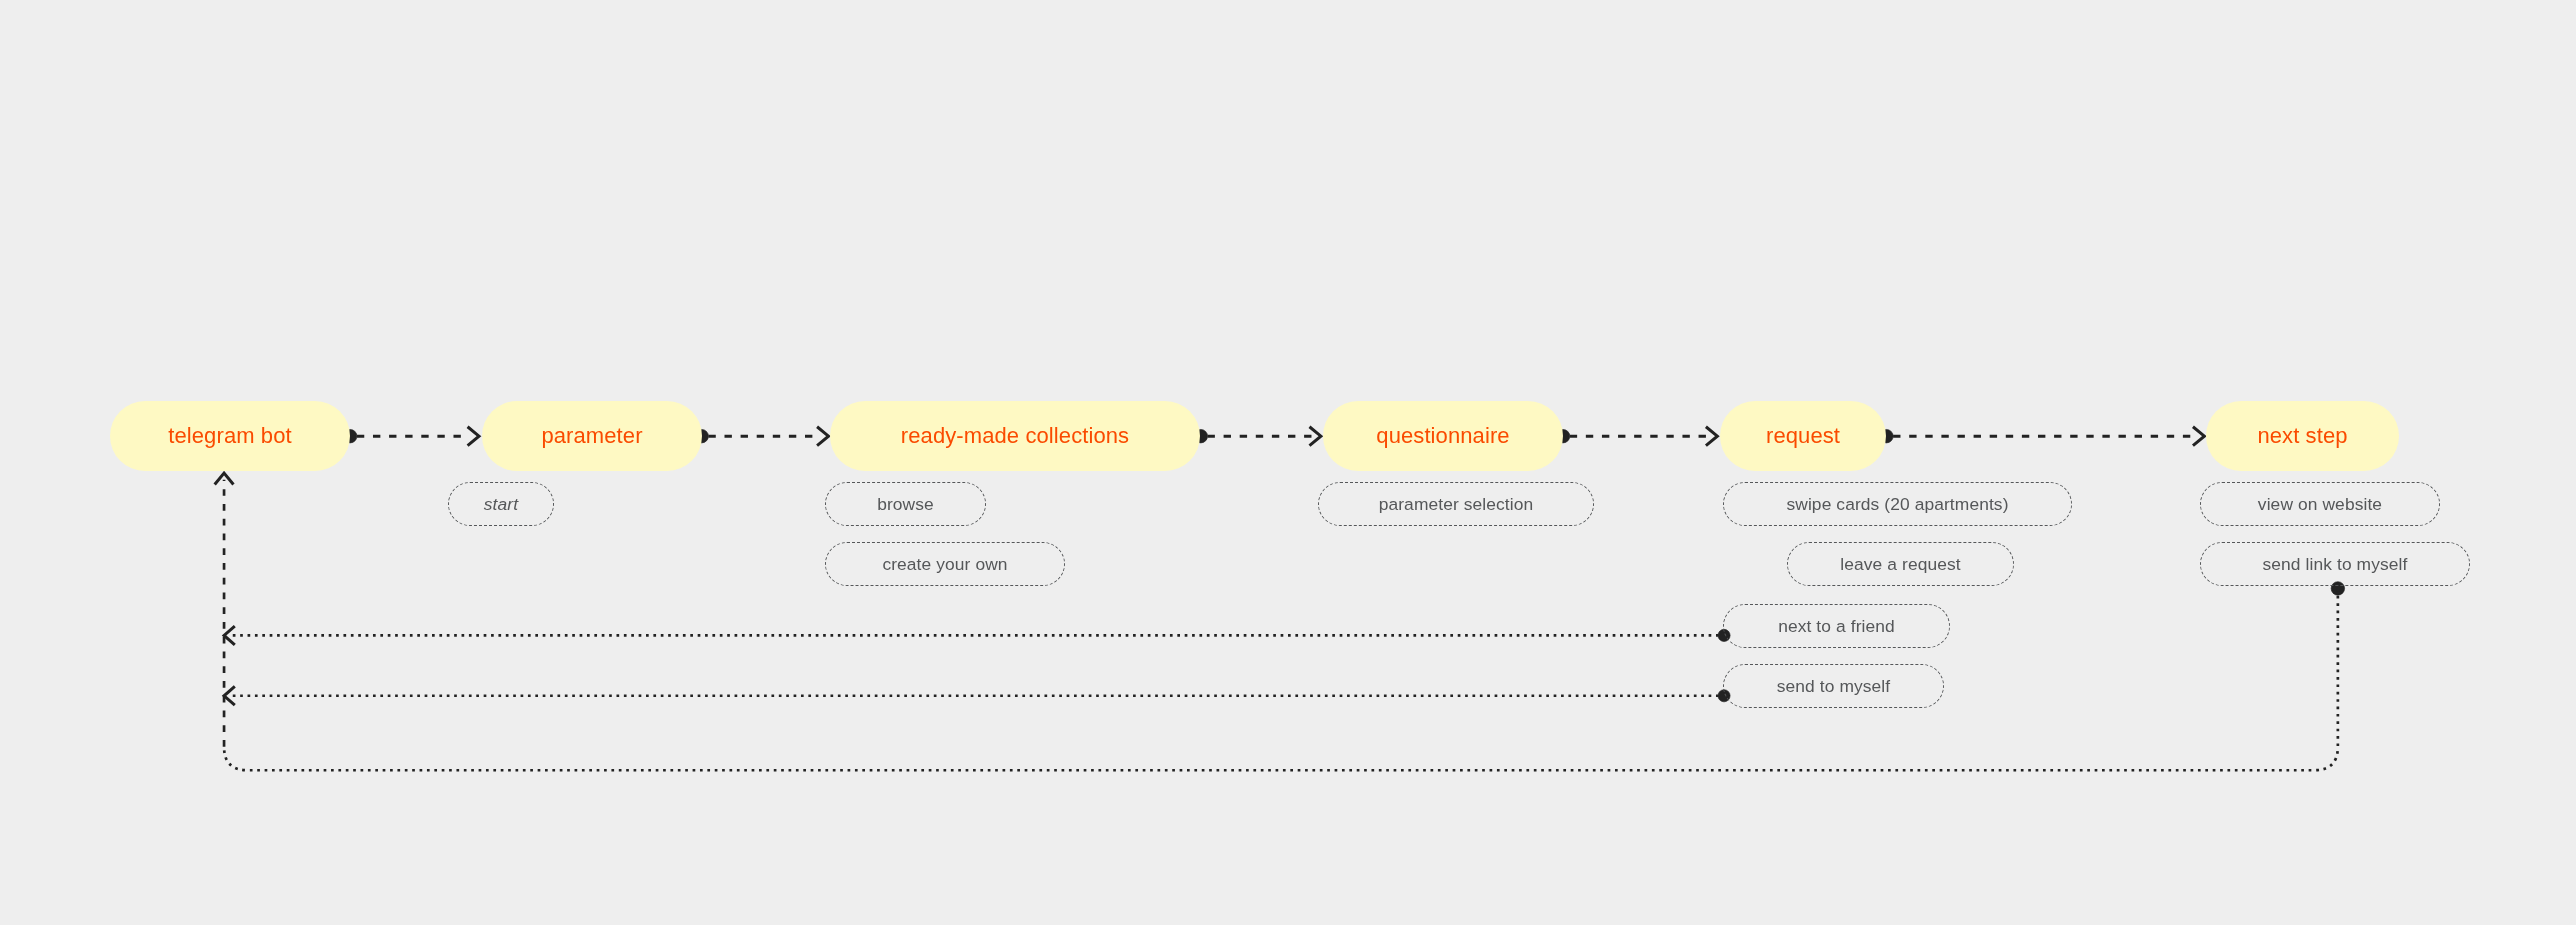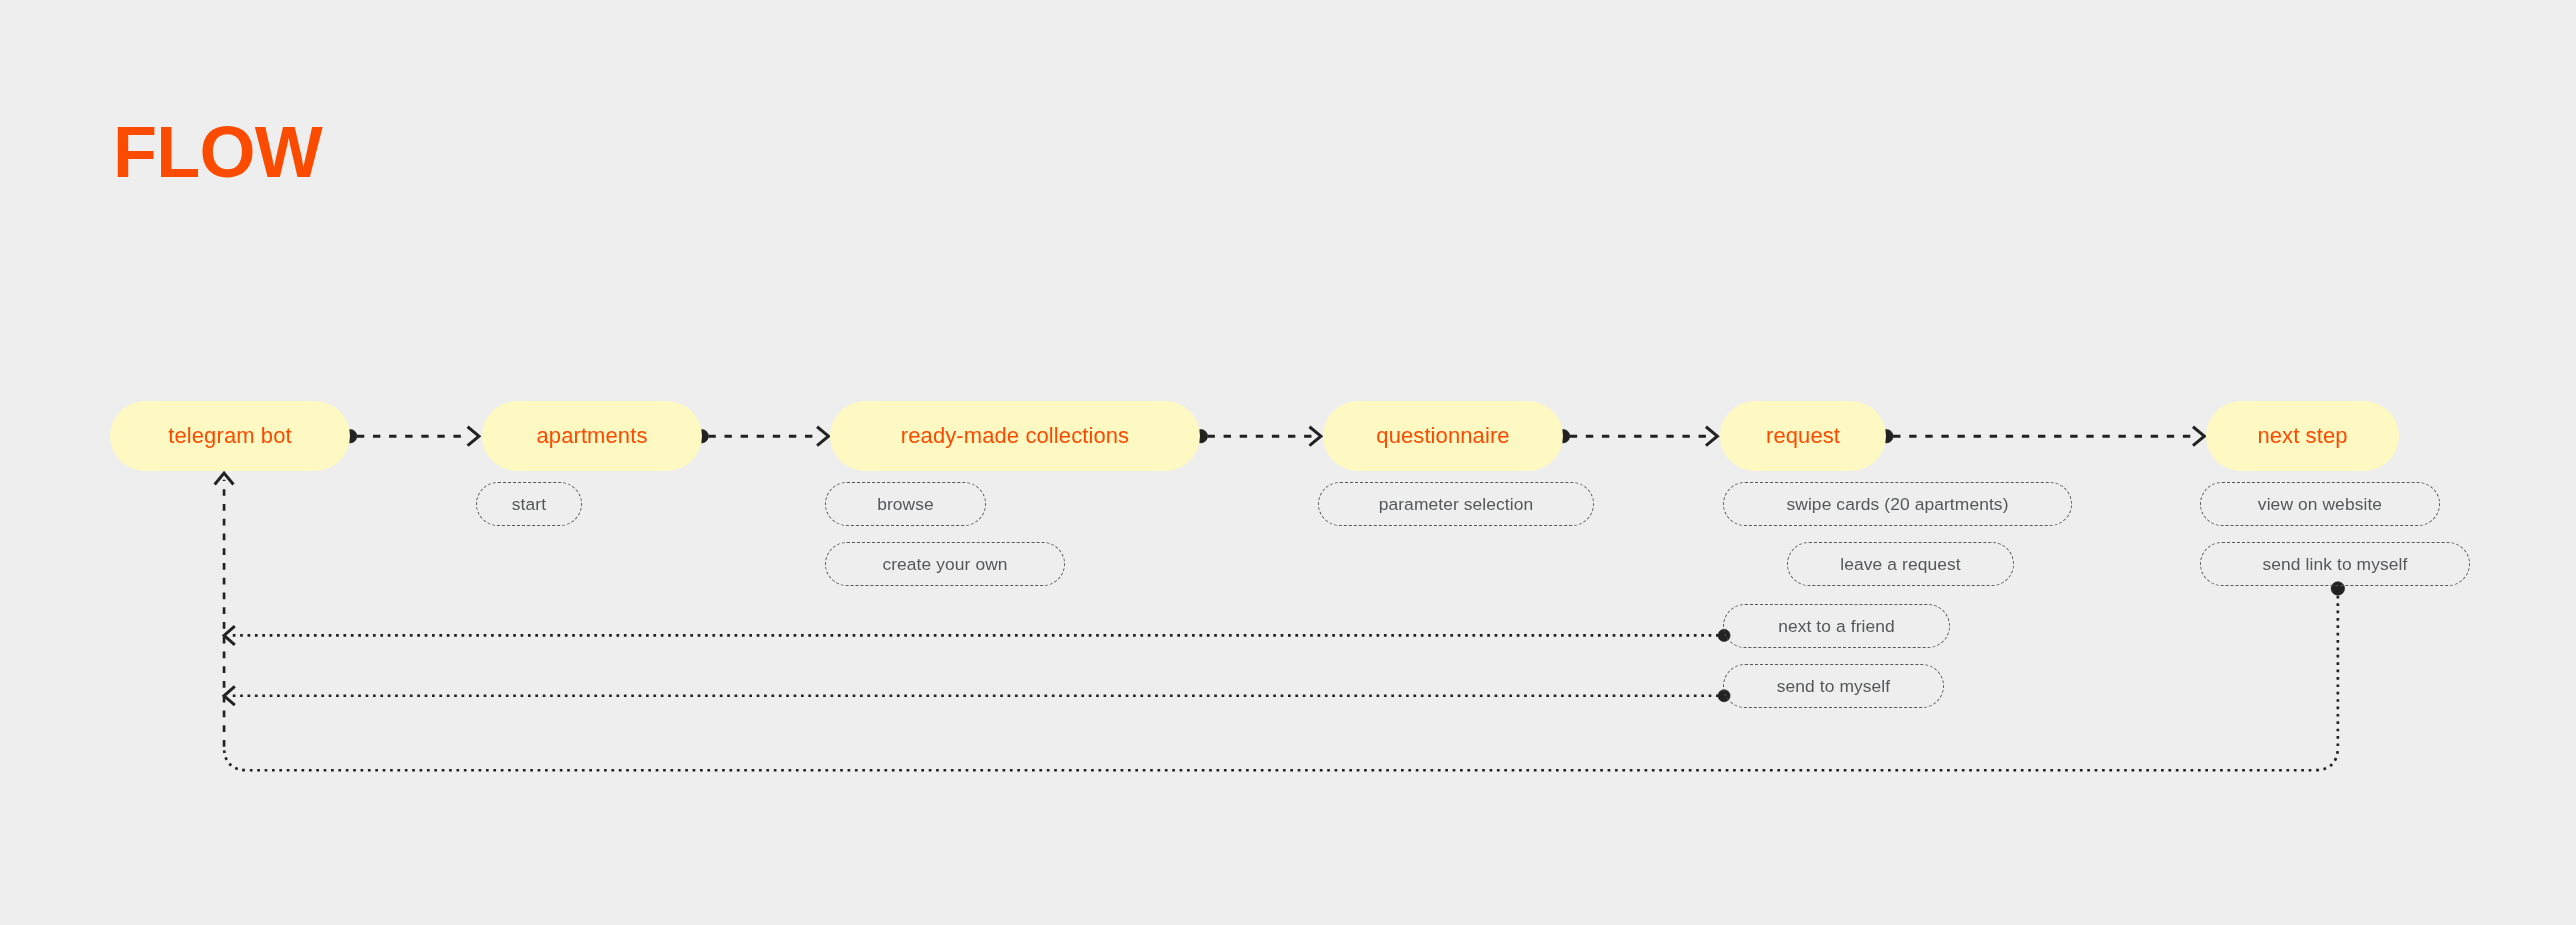--- a/index.html
+++ b/index.html
@@ -86,21 +86,20 @@
     font-weight: 400;
     white-space: nowrap;
     letter-spacing: 0.1px;
   }
 </style>
 </head>
 <body>
 
 <div id="canvas">
 
-  <div id="page-title">FLOW</div>
 
   <svg id="edges" viewBox="0 0 3840 1380" width="2576" height="926">
 
     <g stroke="#222222" fill="#222222">
 
       <g>
         <circle cx="522" cy="650" r="10"></circle>
         <line x1="532" y1="650" x2="700" y2="650" stroke-width="4.5" stroke-dasharray="11 13" stroke-linecap="butt"></line>
         <path d="M 697 636 L 714 650 L 697 664" fill="none" stroke-width="4.5" stroke-linejoin="miter" stroke-linecap="butt"></path>
       </g>
@@ -155,23 +154,23 @@
   </svg>
 
   <div class="stage">
     <div class="stage-pill" style="left:110px; top:401px; width:240px;">
       <span class="stage-pill-label">telegram bot</span>
     </div>
   </div>
 
   <div class="stage">
     <div class="stage-pill" style="left:482px; top:401px; width:220px;">
-      <span class="stage-pill-label">apartments</span>
-    </div>
-    <div class="subitem" style="left:476px; top:482px; width:106px;">
+      <span class="stage-pill-label">parameter</span>
+    </div>
+    <div class="subitem" style="left:448px; top:482px; width:106px;font-style:italic;">
       <span class="subitem-label">start</span>
     </div>
   </div>
 
   <div class="stage">
     <div class="stage-pill" style="left:830px; top:401px; width:370px;text-align:center;">
       <span class="stage-pill-label">ready-made collections</span>
     </div>
     <div class="subitem" style="left:825px; top:482px; width:161px;">
       <span class="subitem-label">browse</span>

